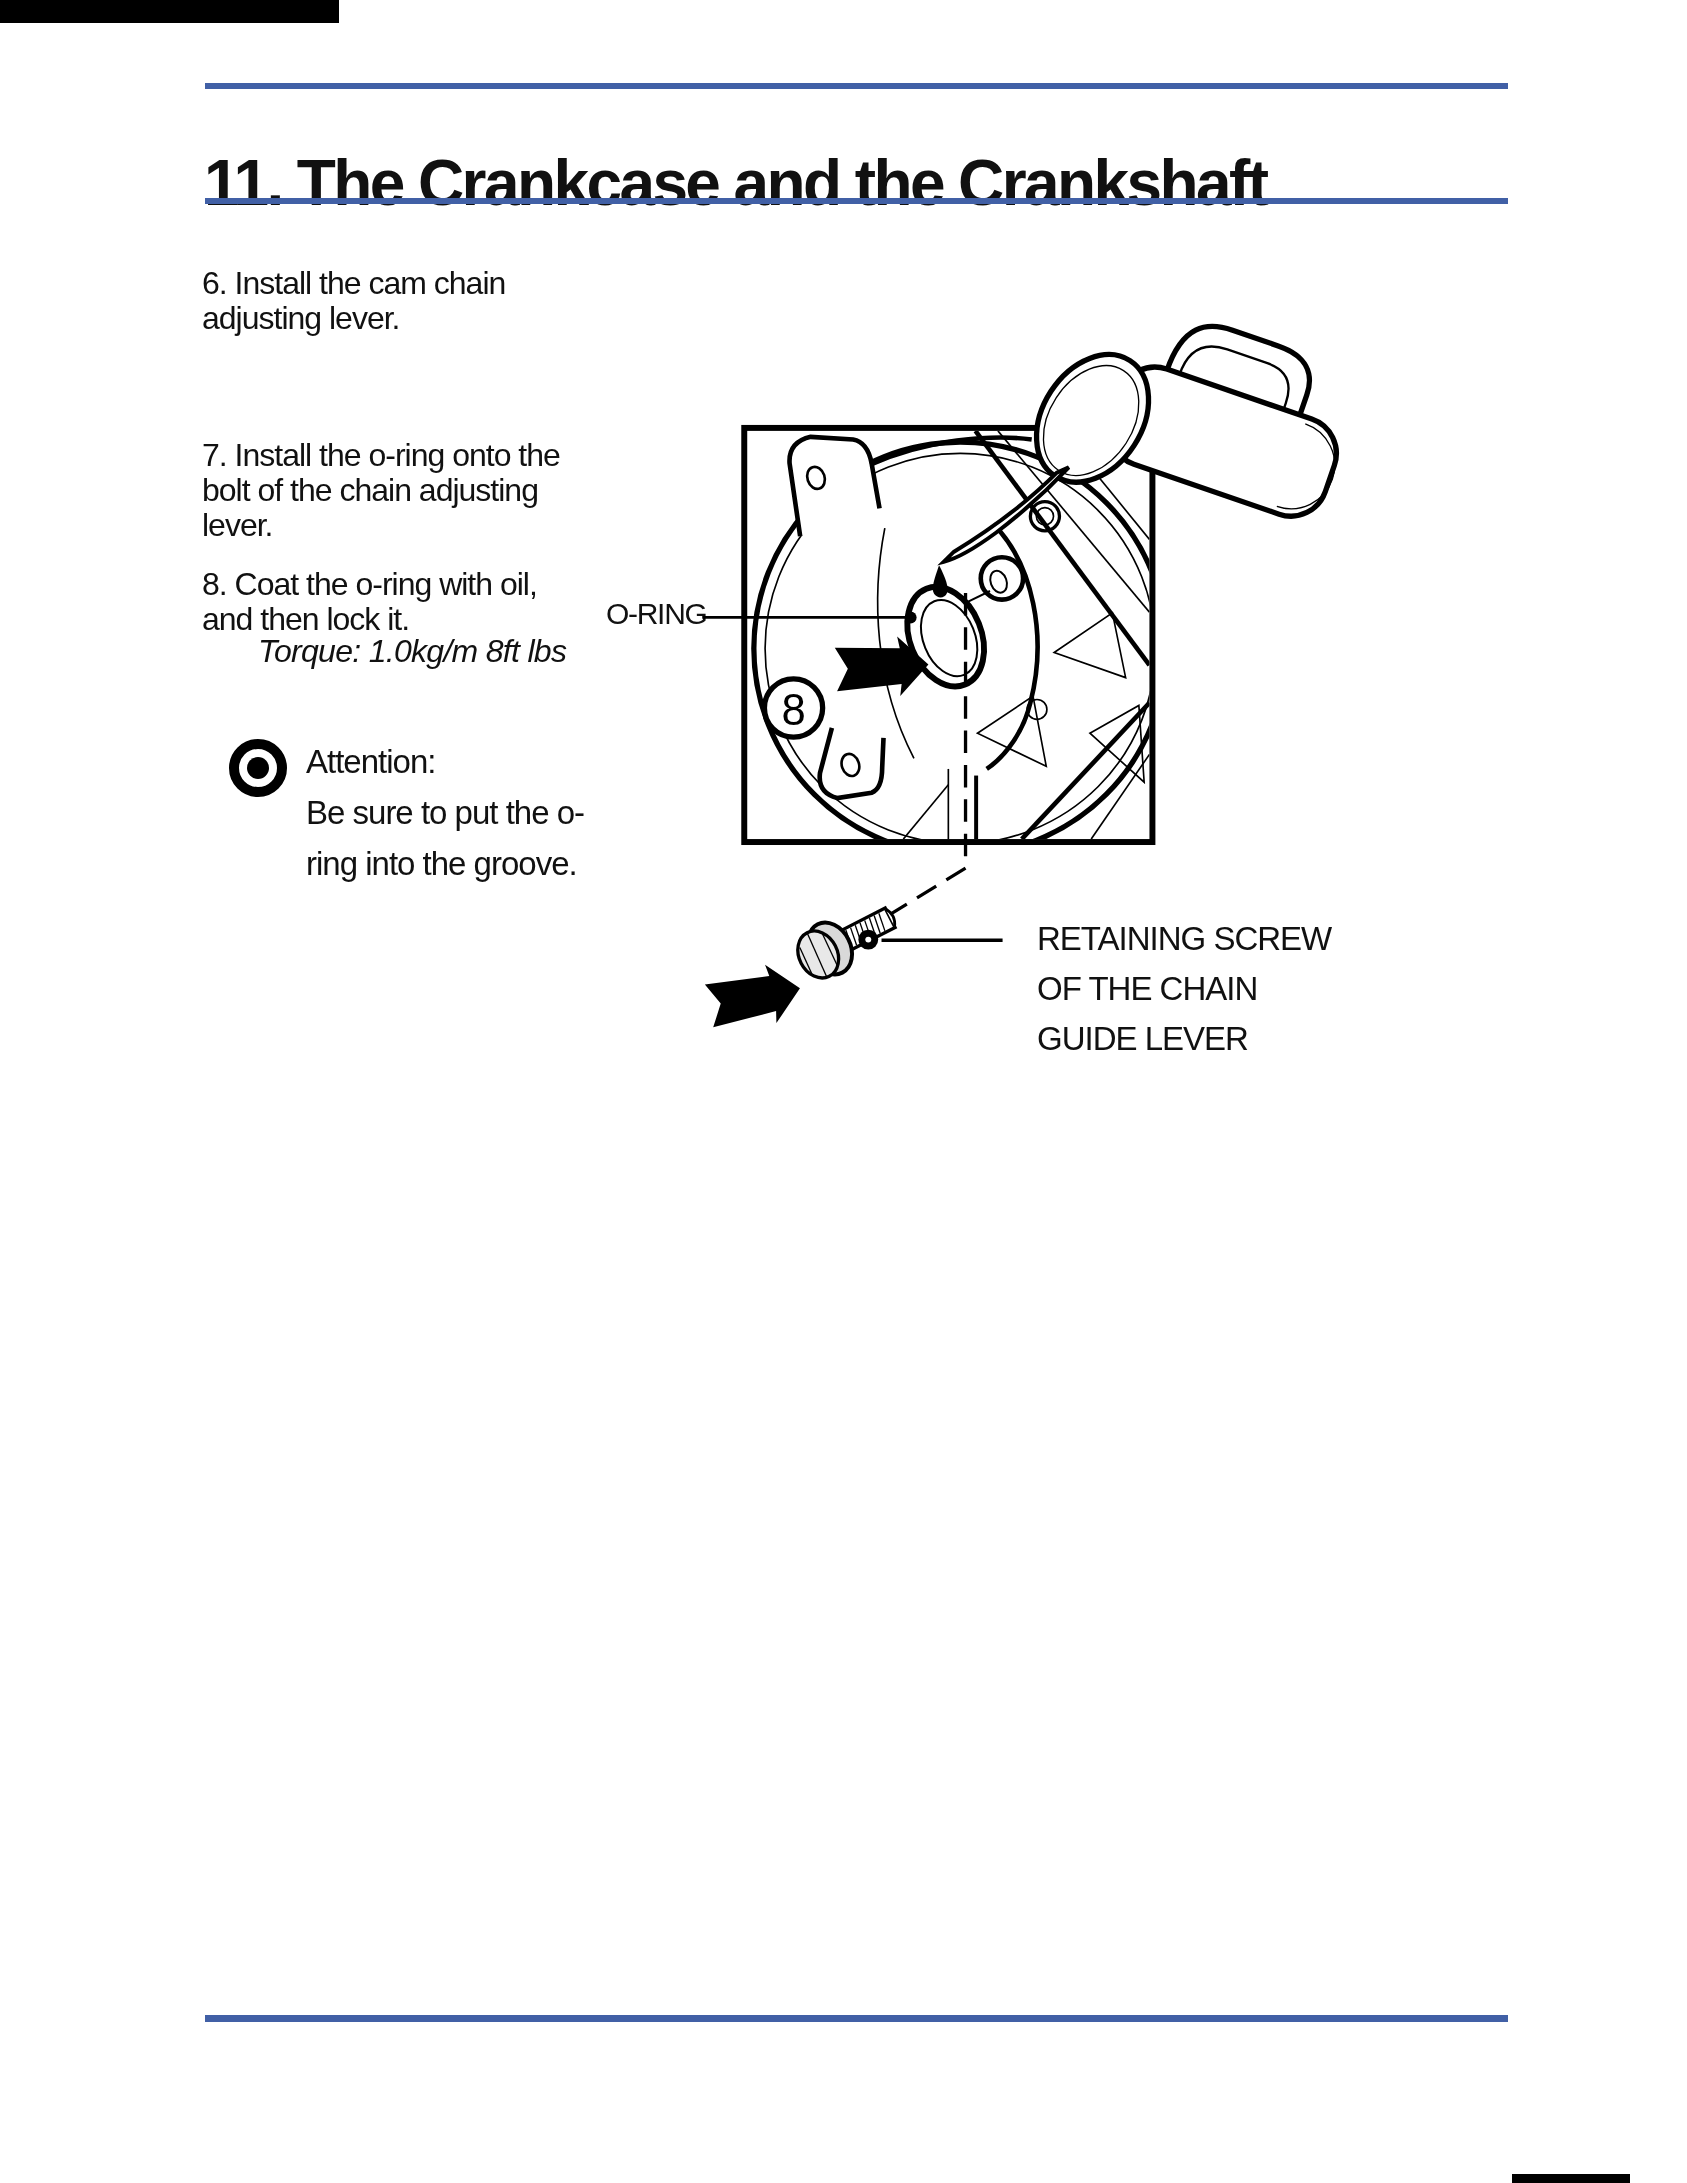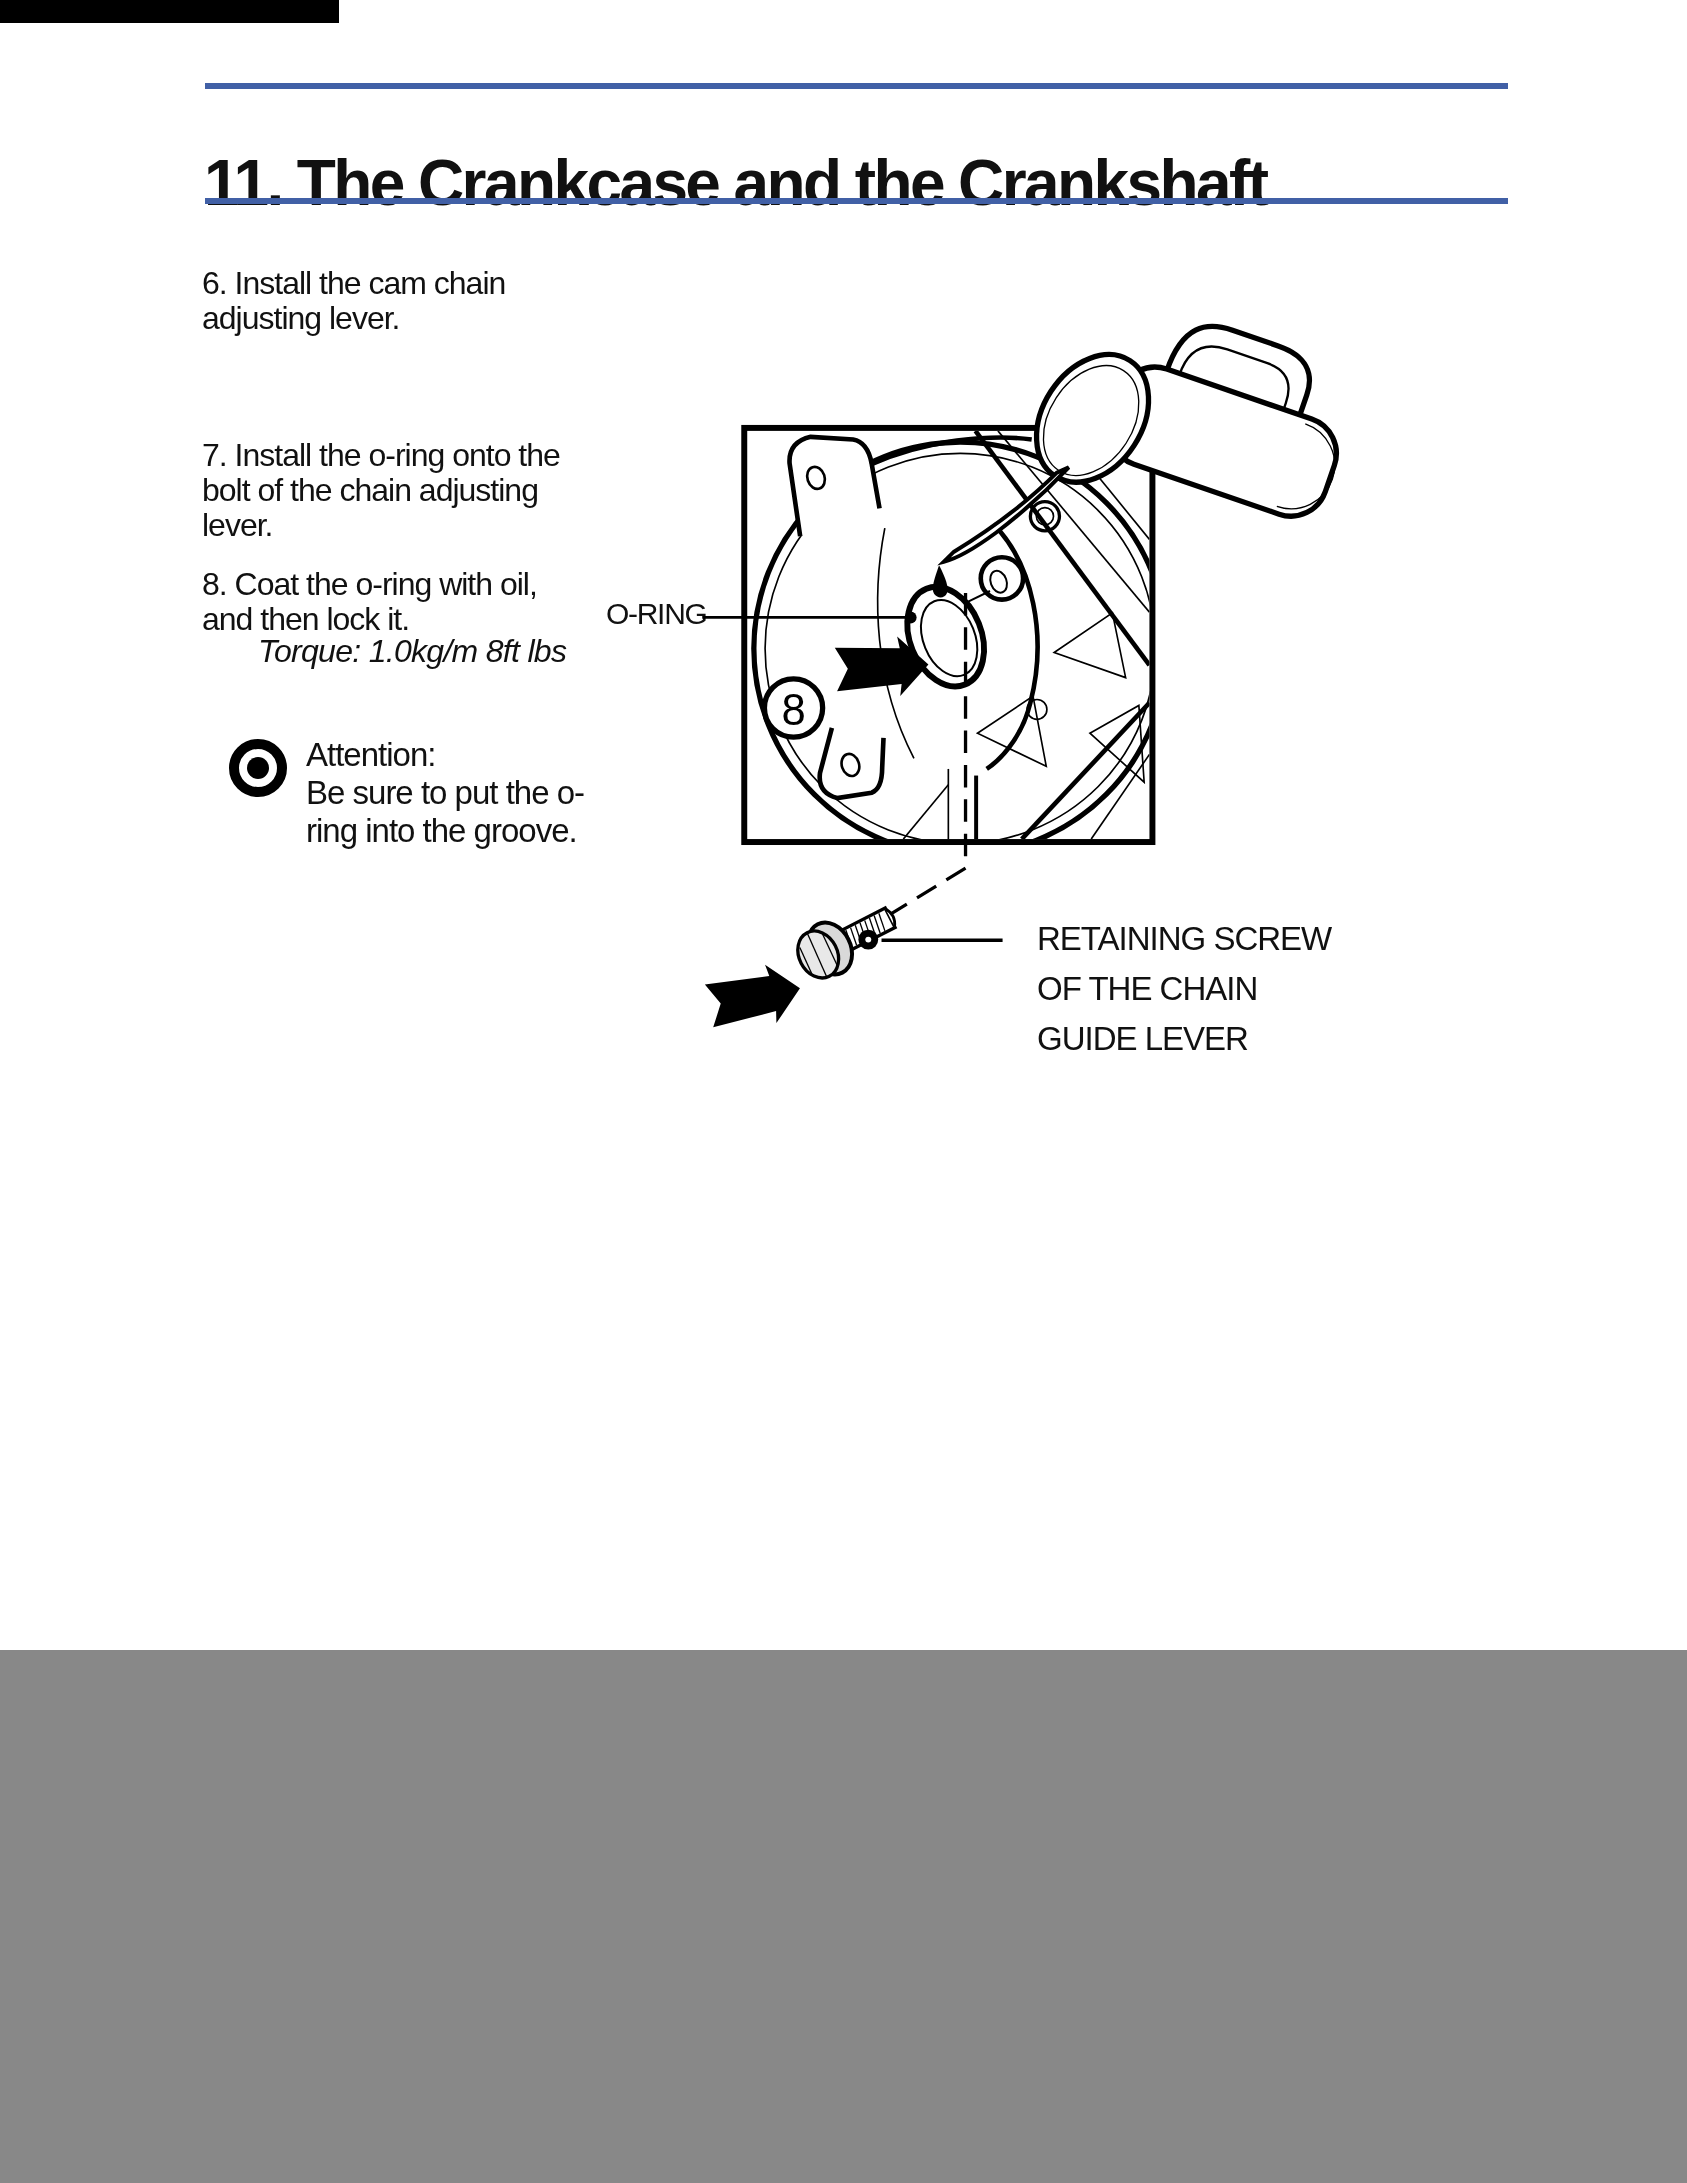--- a/index.html
+++ b/index.html
@@ -1,17 +1,17 @@
 <!DOCTYPE html>
 <html style="font-size:10.6px"><head>
 <meta charset="utf-8">
 <style>
   html,body{margin:0;padding:0;background:#888;}
   .page{
-    position:relative;width:1687px;height:1650px;background:#ffffff;
+    position:relative;width:1687px;height:2183px;background:#ffffff;
     font-family:"Liberation Sans","DejaVu Sans",sans-serif;color:#111;
     overflow:hidden;
   }
   .rule{position:absolute;left:205px;width:1303px;height:6px;background:#4160a6;}
   .scanbar{position:absolute;background:#000;}
   .title{
     position:absolute;left:204px;top:103px;font-size:64px;font-weight:bold;
     letter-spacing:-2.6px;white-space:nowrap;font-stretch:condensed;
   }
   .step{
@@ -22,21 +22,21 @@
     position:absolute;left:258px;top:633px;font-size:32px;font-style:italic;
     letter-spacing:-0.7px;white-space:nowrap;
   }
   .attn-icon{
     position:absolute;left:229px;top:739px;width:58px;height:58px;
     border:10px solid #000;border-radius:50%;box-sizing:border-box;
     display:flex;align-items:center;justify-content:center;
   }
   .attn-icon .dot{width:22.5px;height:22.5px;background:#000;border-radius:50%;}
   .attn-text{
-    position:absolute;left:306px;top:736px;font-size:33px;line-height:38px;
+    position:absolute;left:306px;top:736px;font-size:33px;line-height:51px;
     letter-spacing:-1px;white-space:pre-line;
   }
   .fig-label{
     position:absolute;font-weight:400;letter-spacing:-1.3px;white-space:pre-line;
     font-stretch:condensed;
   }
   #oring-label{left:606px;top:597px;font-size:30px;}
   #retaining-label{left:1037px;top:914px;font-size:33px;line-height:50px;letter-spacing:-1px;}
   #figure-svg{position:absolute;left:562px;top:278px;}
 </style>

